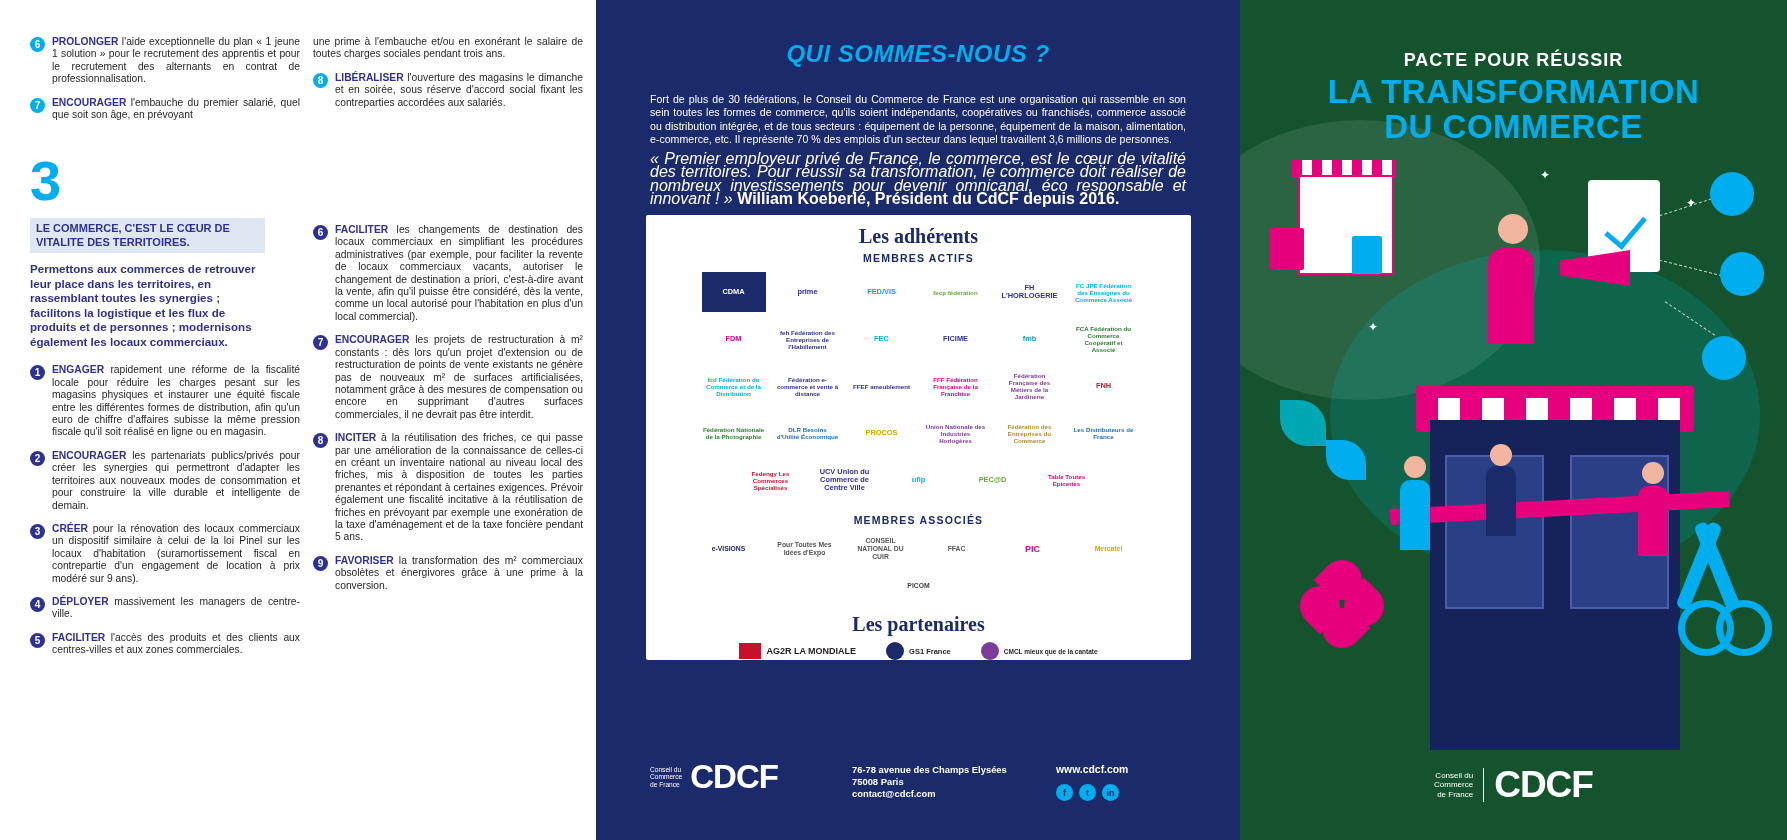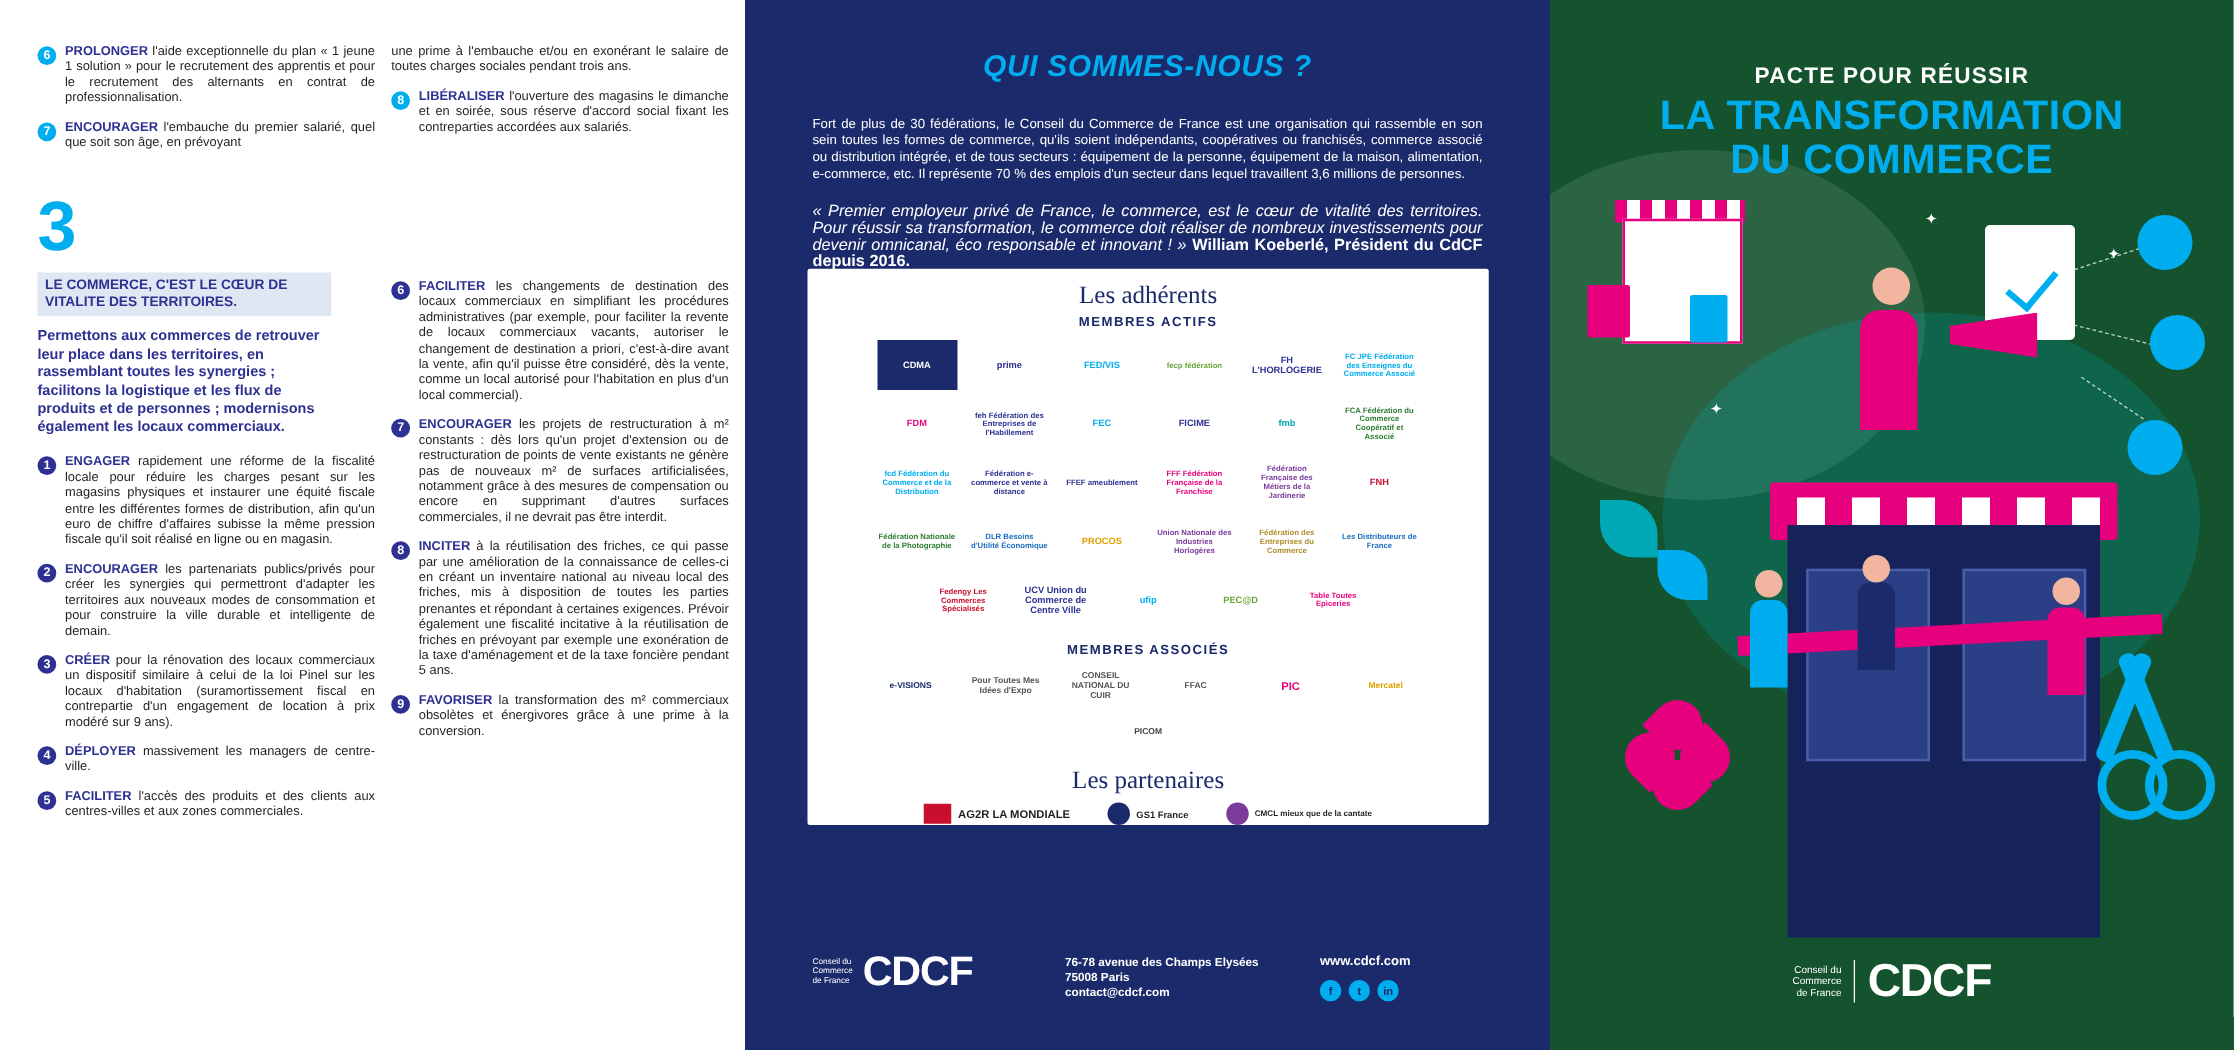--- a/index.html
+++ b/index.html
@@ -52,31 +52,31 @@
   }
   #qui-title{
     position:absolute;top:40px;left:0;width:644px;text-align:center;
     color:#00aeef;font-size:24px;font-weight:bold;letter-spacing:.5px;font-style:italic;
   }
   #qui-body{
     position:absolute;left:54px;top:93px;width:536px;color:#ffffff;
     font-size:10.6px;line-height:13.4px;text-align:justify;
   }
   #qui-quote{
-    position:absolute;left:54px;top:162px;width:536px;color:#ffffff;
-    font-size:13px;line-height:13.4px;text-align:justify;font-style:italic;
+    position:absolute;left:54px;top:152px;width:536px;color:#ffffff;
+    font-size:16px;line-height:13.4px;text-align:justify;font-style:italic;
   }
   #qui-quote b{font-style:normal;font-weight:bold;}
 
   #white-card{
     position:absolute;left:50px;top:215px;width:545px;height:445px;background:#ffffff;
     border-radius:2px;
   }
   .card-h1{
-    text-align:center;color:#1b2a6b;font-size:20px;font-weight:normal;
+    text-align:center;color:#1b2a6b;font-size:20px;font-weight:bold;
     font-family:"Liberation Serif", serif;margin-top:10px;
   }
   .card-h2{
     text-align:center;color:#1b2a6b;font-size:10.5px;font-weight:bold;letter-spacing:1.2px;margin-top:4px;
   }
   .logo-grid{display:flex;flex-wrap:wrap;justify-content:center;gap:7px 10px;padding:8px 22px 0 22px;box-sizing:border-box;}
   .logo{
     width:64px;height:40px;border:0;display:flex;align-items:center;justify-content:center;
     font-size:7.4px;font-weight:bold;color:#2e3192;text-align:center;line-height:8px;
     overflow:hidden;padding:1px;box-sizing:border-box;

